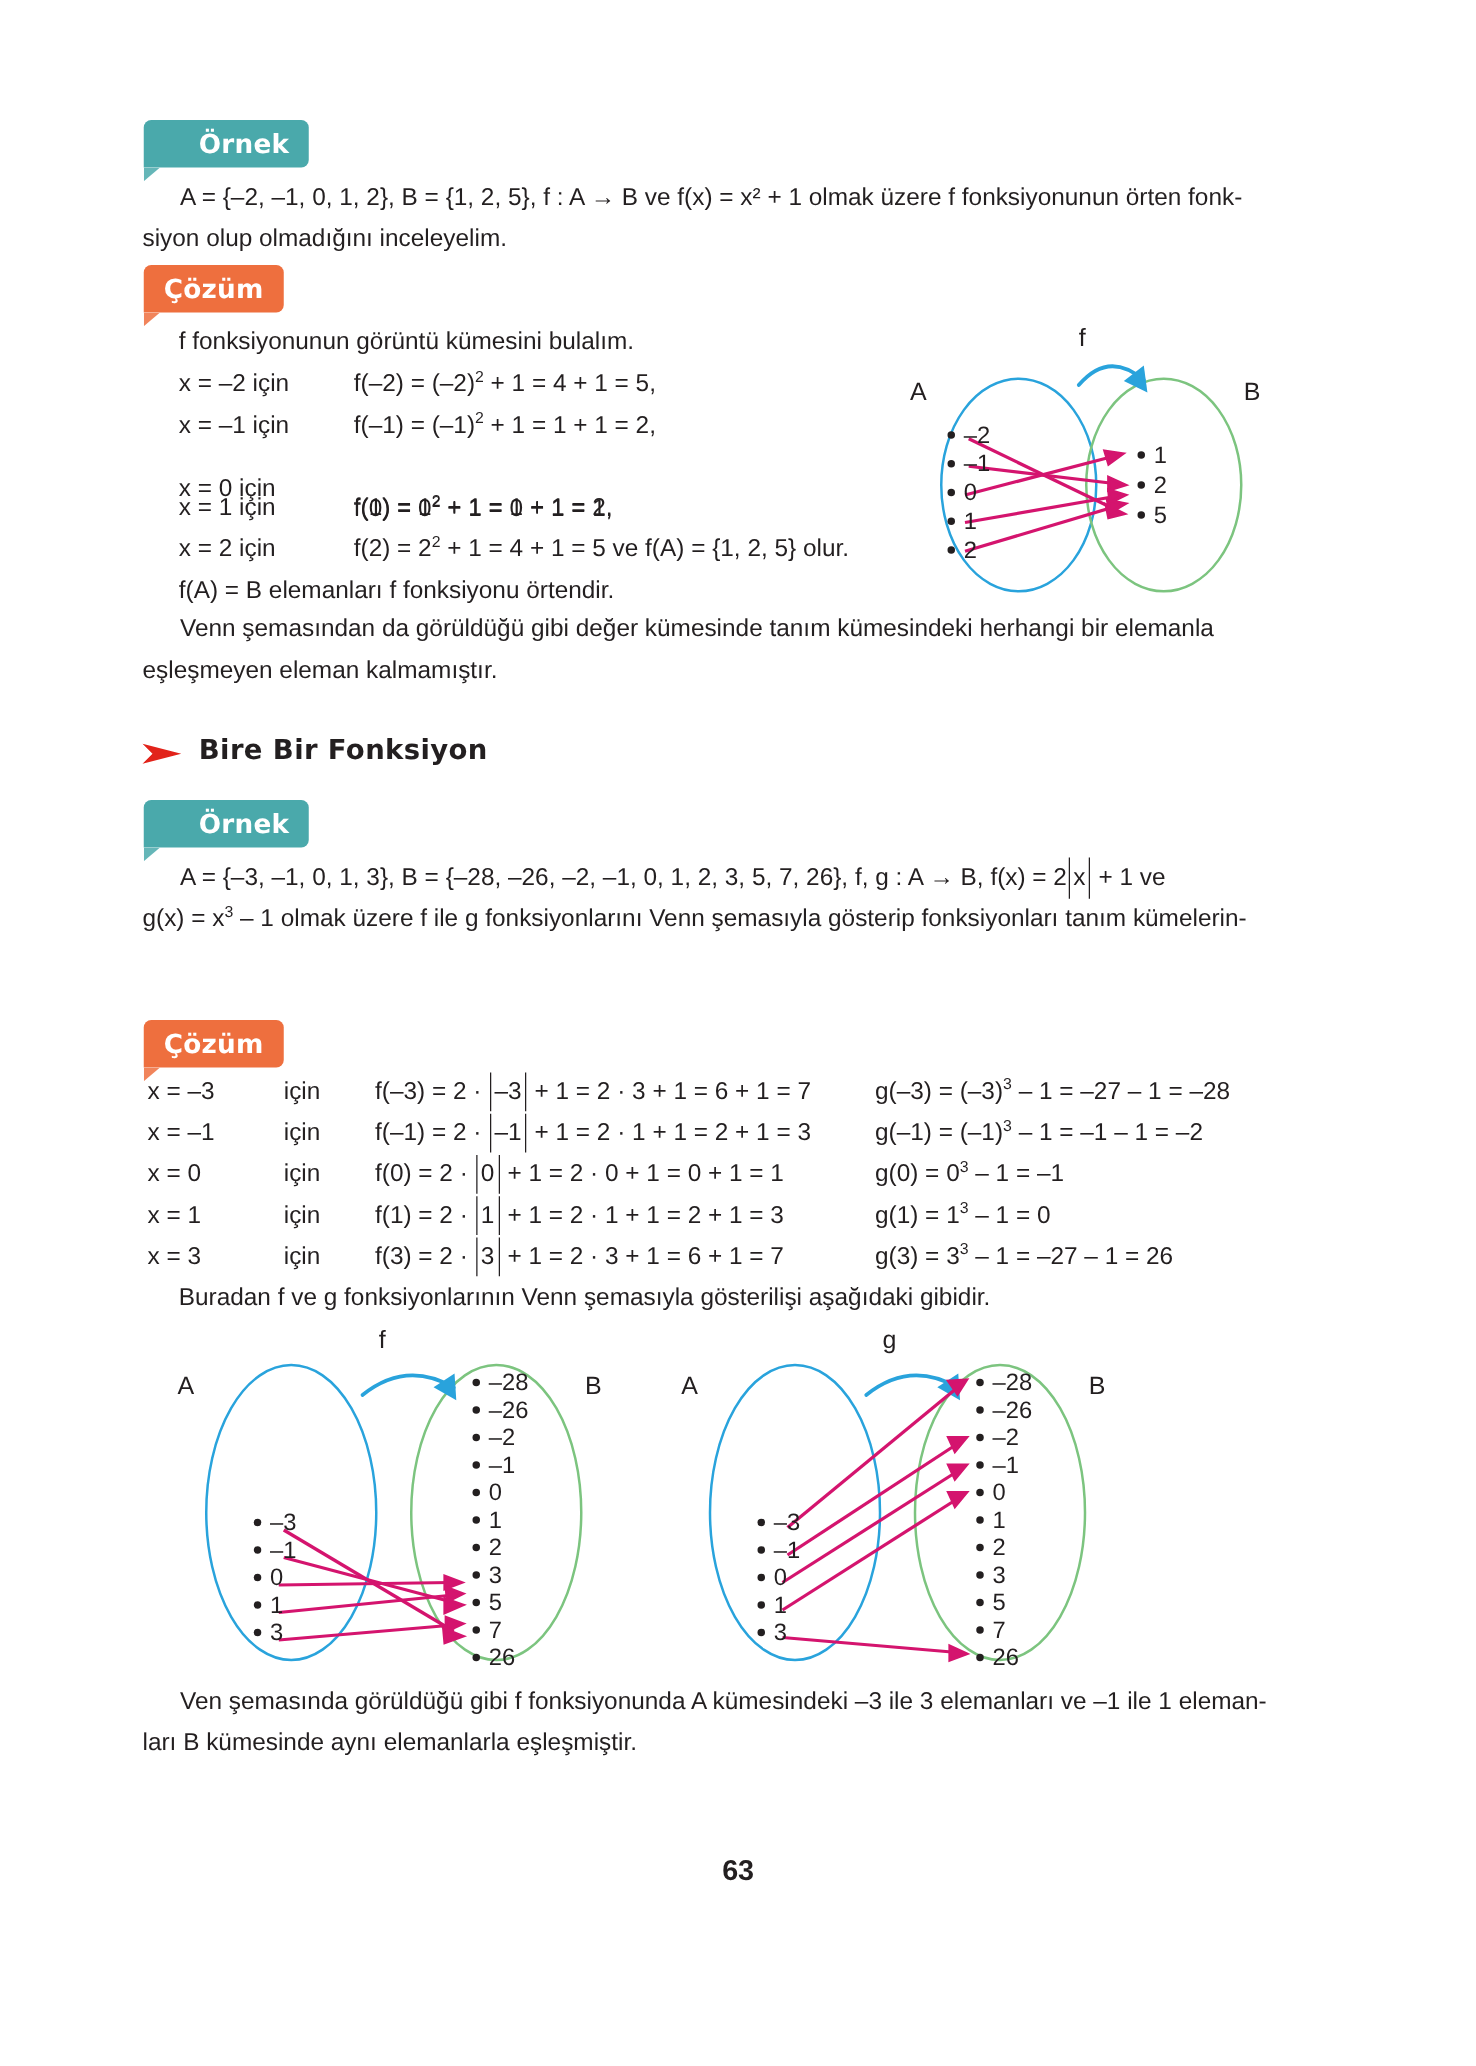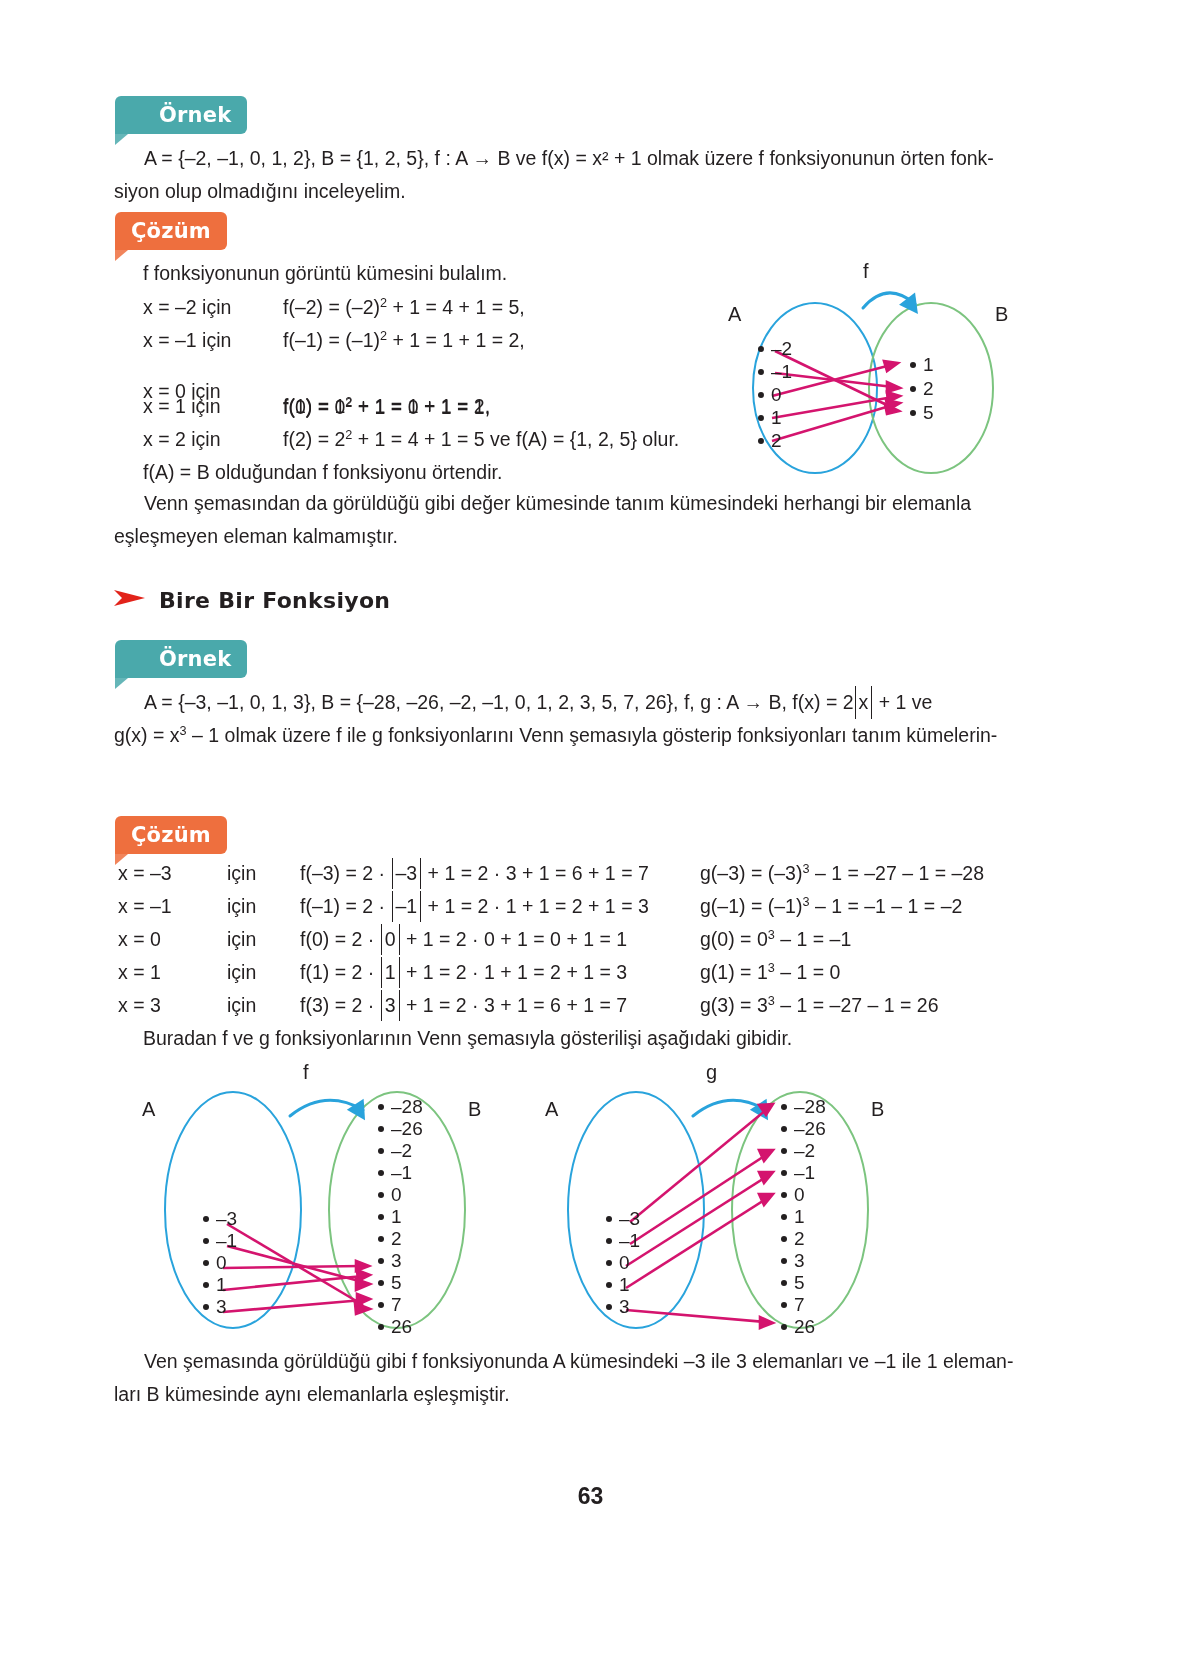--- a/index.html
+++ b/index.html
@@ -49,21 +49,21 @@
   .para.just { text-align:justify; }
   .indent { display:inline-block; width:30px; }
 
   .mono-row { position:absolute; font-size:19.5px; line-height:31px; white-space:nowrap; }
 
   sup { font-size:.65em; vertical-align:super; line-height:0; }
 
   
   .section-head {
     position:absolute;
-    display:flex; align-items:flex-start; gap:12px;
+    display:flex; align-items:flex-end; gap:12px;
   }
   .section-head .label {
     font-family:"DejaVu Sans", sans-serif;
     font-weight:bold;
     font-size:22px;
     color:#231f20;
     letter-spacing:.3px;
   }
   .arrow-bullet { width:34px; height:20px; display:block; }
 
@@ -134,21 +134,21 @@
 
   <div class="mono-row" style="left:143px; top:376px;">x = 0 için</div>
   <div class="mono-row" style="left:283px; top:358px;margin-top:34px;">f(0) = 0<sup>2</sup> + 1 = 0 + 1 = 1,</div>
 
   <div class="mono-row" style="left:143px; top:391px;">x = 1 için</div>
   <div class="mono-row" style="left:283px; top:391px;">f(1) = 1<sup>2</sup> + 1 = 1 + 1 = 2,</div>
 
   <div class="mono-row" style="left:143px; top:424px;">x = 2 için</div>
   <div class="mono-row" style="left:283px; top:424px;">f(2) = 2<sup>2</sup> + 1 = 4 + 1 = 5 ve f(A) = {1, 2, 5} olur.</div>
 
-  <div class="mono-row" style="left:143px; top:457px;">f(A) = B olduğundan f fonksiyonu örtendir.</div>
+  <div class="mono-row" style="left:143px; top:457px;">f(A) = B elemanları f fonksiyonu örtendir.</div>
 
   <div class="para just" style="left:114px; top:487px; width:902px;">
     <span class="indent"></span><span>Venn şemasından da görüldüğü gibi değer kümesinde tanım kümesindeki herhangi bir elemanla</span><br>
     <span style="text-align:left; display:block;">eşleşmeyen eleman kalmamıştır.</span>
   </div>
 
   <div class="venn" style="left:715px; top:260px; width:310px; height:215px;">
     <svg width="310" height="215" viewBox="0 0 310 215">
       <ellipse cx="100" cy="128" rx="62" ry="85" fill="none" stroke="#29a3dc" stroke-width="2"></ellipse>
       <ellipse cx="216" cy="128" rx="62" ry="85" fill="none" stroke="#7cc47f" stroke-width="2"></ellipse>

